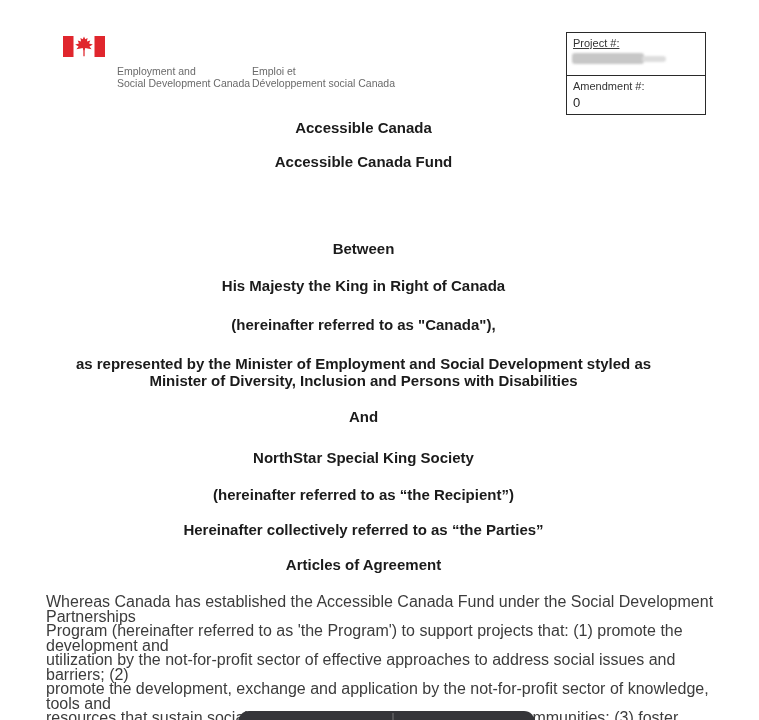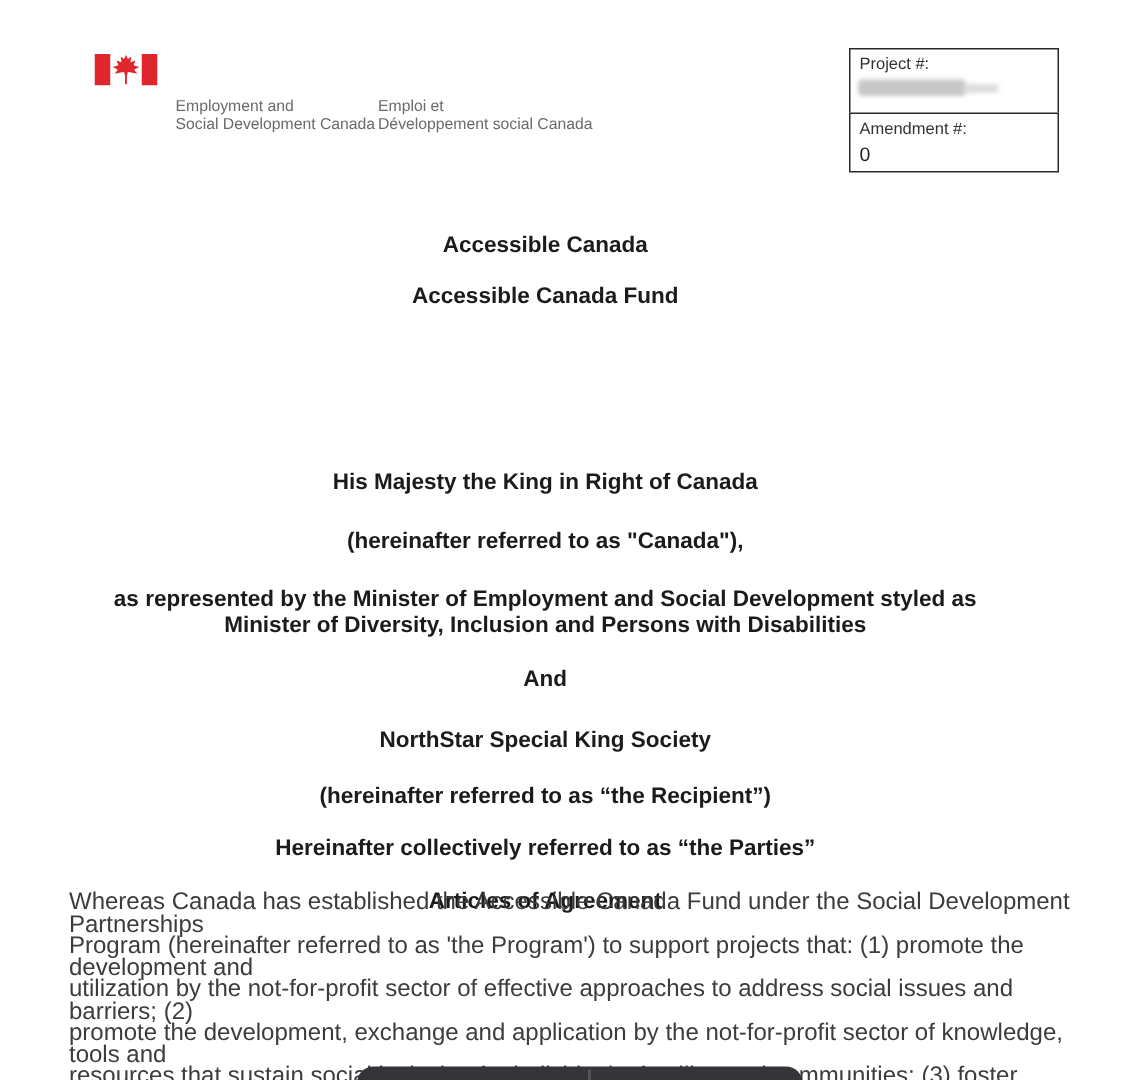--- a/index.html
+++ b/index.html
@@ -32,21 +32,21 @@
   .logo-text.en { left: 117px; }
   .logo-text.fr { left: 252px; }
 
   
   .meta-box {
     position: absolute; left: 566px; width: 140px;
     border: 1.5px solid var(--box_border, #2a2a2a);
     background: #fff;
     padding: 3px 6px 0 6px;
   }
-  .meta-box.project { top: 32px; height: 56px; }
+  .meta-box.project { top: 32px; height: 56px; text-decoration: underline; }
   .meta-box.amendment { top: 75px; height: 40px; }
   .box-label {
     font-size: 11px; line-height: 14px;
     color: #333333;
   }
   .box-value {
     font-size: 13px; line-height: 16px;
     color: #1f1f1f; margin-top: 2px;
   }
   .redaction {
@@ -65,21 +65,20 @@
     background: #dddddd;
   }
 
   
   .heading {
     position: absolute; left: 0; width: 727px;
     text-align: center;
     font-size: 15px; font-weight: bold; line-height: 17px;
     color: var(--text_heading, #1b1b1b);
     white-space: pre-line;
-    margin-top: 36px;
   }
   .h-program        { top: 119px; }
   .h-fund           { top: 153px; }
   .h-grant          { top: 200px; }
   .h-between        { top: 240px; }
   .h-crown          { top: 277px; }
   .h-canada-alias   { top: 316px; }
   .h-minister       { top: 355px; }
   .h-and            { top: 408px; }
   .h-recipient      { top: 449px; }
@@ -134,20 +133,21 @@
     </div>
   </div>
 
   <div class="meta-box amendment">
     <div class="box-label">Amendment #:</div>
     <div class="box-value">0</div>
   </div>
 
   <div class="heading h-program">Accessible Canada</div>
   <div class="heading h-fund">Accessible Canada Fund</div>
+  <div class="heading h-between">Between</div>
   <div class="heading h-crown">His Majesty the King in Right of Canada</div>
   <div class="heading h-canada-alias">(hereinafter referred to as "Canada"),</div>
   <div class="heading h-minister">as represented by the Minister of Employment and Social Development styled as
 Minister of Diversity, Inclusion and Persons with Disabilities</div>
   <div class="heading h-and">And</div>
   <div class="heading h-recipient">NorthStar Special King Society</div>
   <div class="heading h-recipient-alias">(hereinafter referred to as “the Recipient”)</div>
   <div class="heading h-parties">Hereinafter collectively referred to as “the Parties”</div>
   <div class="heading h-articles">Articles of Agreement</div>
 

